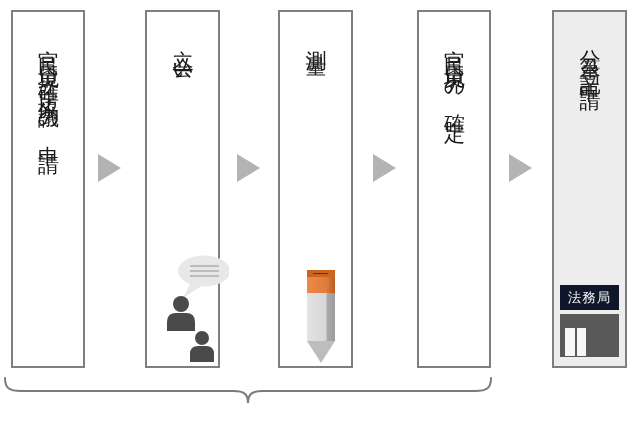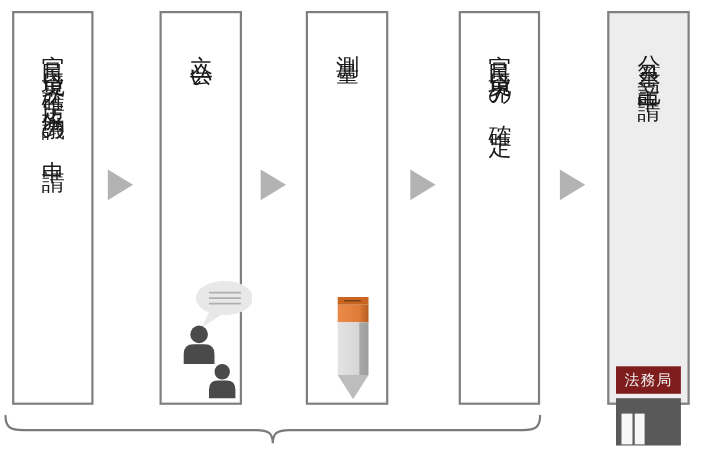--- a/index.html
+++ b/index.html
@@ -86,29 +86,28 @@
   .pencil-tip {
     width: 0; height: 0;
     border-left: 14px solid transparent;
     border-right: 14px solid transparent;
     border-top: 22px solid #bdbdbd;
   }
   
   .building-icon { position: absolute; left: 6px; top: 273px; width: 59px; }
   .building-sign {
     width: 59px; height: 25px;
-    background: #7f1d1d;
+    background: #0f172a;
     color: #f2f2f2;
     font-size: 13.5px;
     letter-spacing: 1px;
     display: flex;
     align-items: center;
     justify-content: center;
     font-family: Liberation Serif, serif;
-    margin-top: 48px;
   }
   .building-block {
     margin-top: 4px;
     width: 59px; height: 43px;
     background: #595959;
     position: relative;
   }
   .building-doors {
     position: absolute;
     left: 5px; bottom: 1px;

